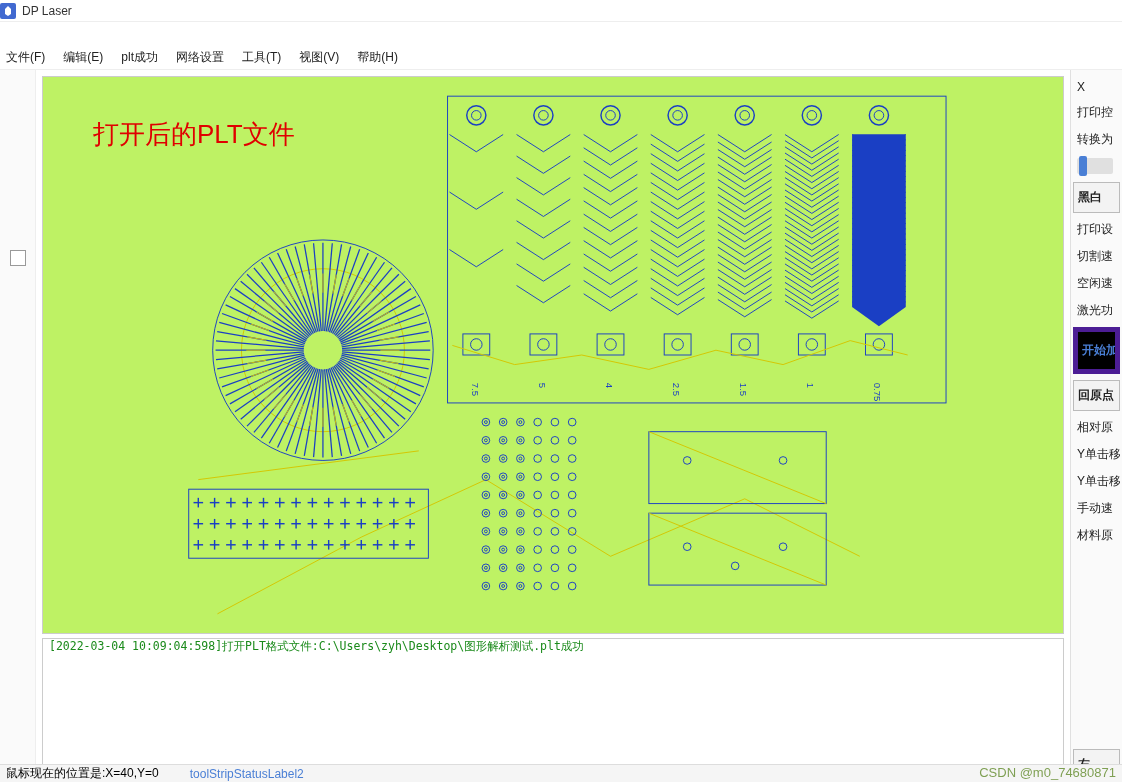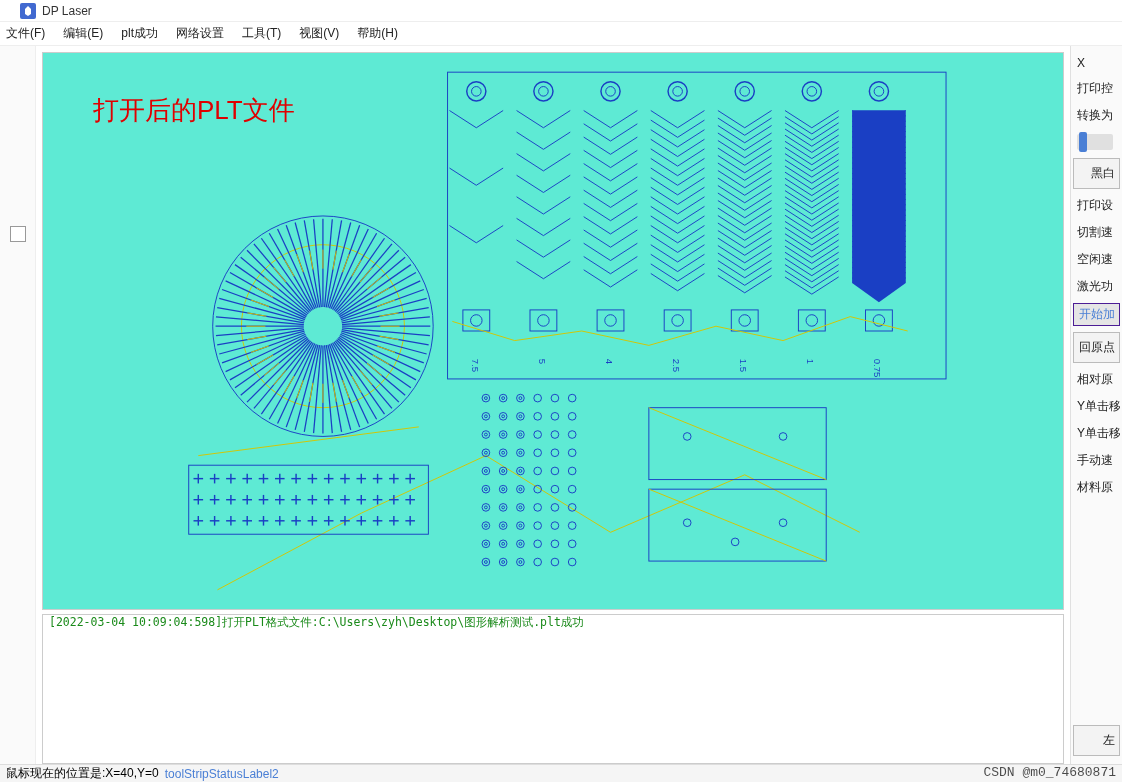--- a/index.html
+++ b/index.html
@@ -1,38 +1,38 @@
 <!DOCTYPE html>
 <html><head>
 <meta charset="utf-8">
 <style>
   * { box-sizing: border-box; margin: 0; padding: 0; }
   body { font-family: "Microsoft YaHei", Arial, sans-serif; font-size: 12px; background: #fff; width: 1122px; height: 782px; overflow: hidden; position: relative; }
-  .titlebar { height: 22px; display: flex; align-items: center; padding: 0 20px; background: #fff; border-bottom: 1px solid #eee; }
+  .titlebar { height: 22px; display: flex; align-items: center; padding: 0 0; background: #fff; border-bottom: 1px solid #eee; }
   .app-icon { width: 16px; height: 16px; background: #4169d0; border-radius: 2px; display: flex; align-items: center; justify-content: center; margin-right: 6px; }
   .app-icon svg { width: 10px; height: 10px; }
   .title { font-size: 12px; color: #333; }
-  .menubar { height: 24px; display: flex; align-items: center; padding: 0 6px; background: #fff; border-bottom: 1px solid #eee; gap: 18px; }
+  .menubar { height: 24px; display: flex; align-items: center; padding: 0 6px; background: #fff; border-bottom: 1px solid #eee; gap: 18px; margin-top: 24px; }
   .menubar span { color: #222; cursor: default; }
   .main { display: flex; height: calc(100% - 22px - 24px - 18px); }
   .left-rail { width: 36px; background: #fafafa; border-right: 1px solid #eee; display: flex; flex-direction: column; align-items: center; padding-top: 180px; }
   .left-rail .box { width: 16px; height: 16px; border: 1px solid #999; background: #fff; }
   .center { flex: 1; display: flex; flex-direction: column; padding: 6px 6px 0 6px; }
-  .canvas-wrap { flex: 1; border: 1px solid #ccc; position: relative; overflow: hidden; background: #5eead4; }
+  .canvas-wrap { flex: 1; border: 1px solid #ccc; position: relative; overflow: hidden; background: #bef264; }
   .overlay-label { position: absolute; left: 50px; top: 40px; color: #e00000; font-size: 26px; font-weight: 500; }
   .log { height: 150px; border: 1px solid #ccc; background: #fff; margin-top: 4px; padding: 0 6px; font-family: Consolas, monospace; font-size: 11.5px; color: #1a8a1a; line-height: 15px; overflow: auto; }
   .right-panel { width: 52px; background: #fafafa; border-left: 1px solid #e0e0e0; padding: 8px 2px; display: flex; flex-direction: column; gap: 6px; font-size: 12px; color: #222; overflow: hidden; }
   .right-panel .lbl { padding: 2px 4px; white-space: nowrap; overflow: hidden; }
   .right-panel .slider { width: 36px; height: 16px; background: #e0e0e0; border-radius: 2px; margin: 2px 4px; position: relative; }
   .right-panel .slider::before { content: ""; position: absolute; left: 2px; top: -2px; width: 8px; height: 20px; background: #4a7fd5; border-radius: 2px; }
-  .right-panel .btn { border: 1px solid #bbb; background: #f3f3f3; padding: 6px 4px; text-align: right; white-space: nowrap; overflow: hidden; }
-  .right-panel .btn.primary { border: 1px solid #4c1d95; color: #4a7fd5; background: #e5e5e5; padding: 2px 4px; }
-  .statusbar { position: absolute; bottom: 0; left: 0; right: 0; height: 18px; background: #f5f5f5; border-top: 1px solid #ddd; padding: 0 6px; font-size: 12px; display: flex; align-items: center; gap: 6px; }
-  .statusbar .lbl2 { color: #4a7fd5; }
-  .watermark { position: absolute; right: 6px; bottom: 2px; color: #000000; font-size: 13px; font-family: Liberation Mono, monospace; opacity: .7; }
+  .right-panel .btn { border: 1px solid #bbb; background: #f3f3f3; padding: 6px 4px; text-align: left; white-space: nowrap; overflow: hidden; font-weight: bold; }
+  .right-panel .btn.primary { border: 5px solid #4c1d95; color: #4a7fd5; background: #000000; padding: 10px 4px; }
+  .statusbar { position: absolute; bottom: 0; left: 0; right: 0; height: 18px; background: #f5f5f5; border-top: 1px solid #ddd; padding: 0 6px; font-size: 12px; display: flex; align-items: center; gap: 18px; }
+  .statusbar .lbl2 { color: #4a7fd5; margin-left: 13px; }
+  .watermark { position: absolute; right: 6px; bottom: 2px; color: #4d7c0f; font-size: 13px; font-family: Liberation Sans, sans-serif; opacity: .7; }
 </style>
 </head>
 <body>
 
 <div class="titlebar">
   <div class="app-icon">
     <svg viewBox="0 0 10 10">
         <path d="M5 0 L8 3 L8 8 L5 10 L2 8 L2 3 Z" fill="#fff"></path>
       </svg>
   </div>

